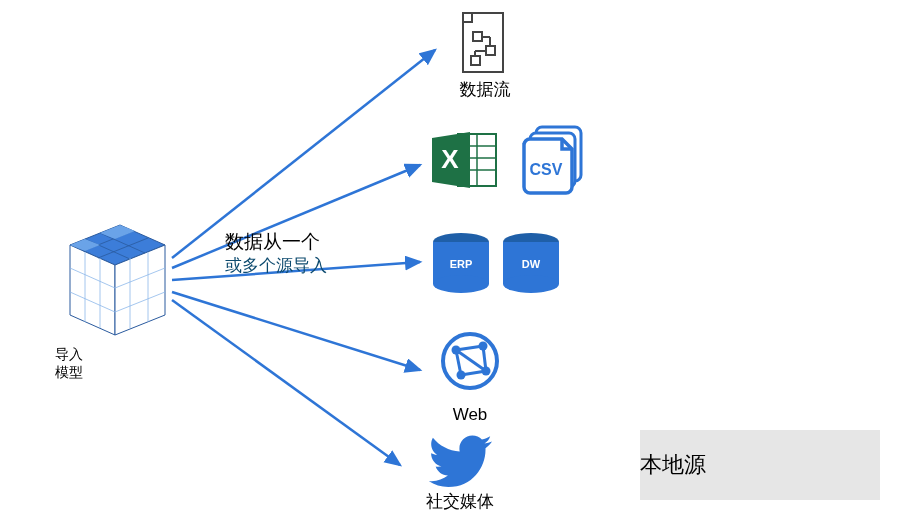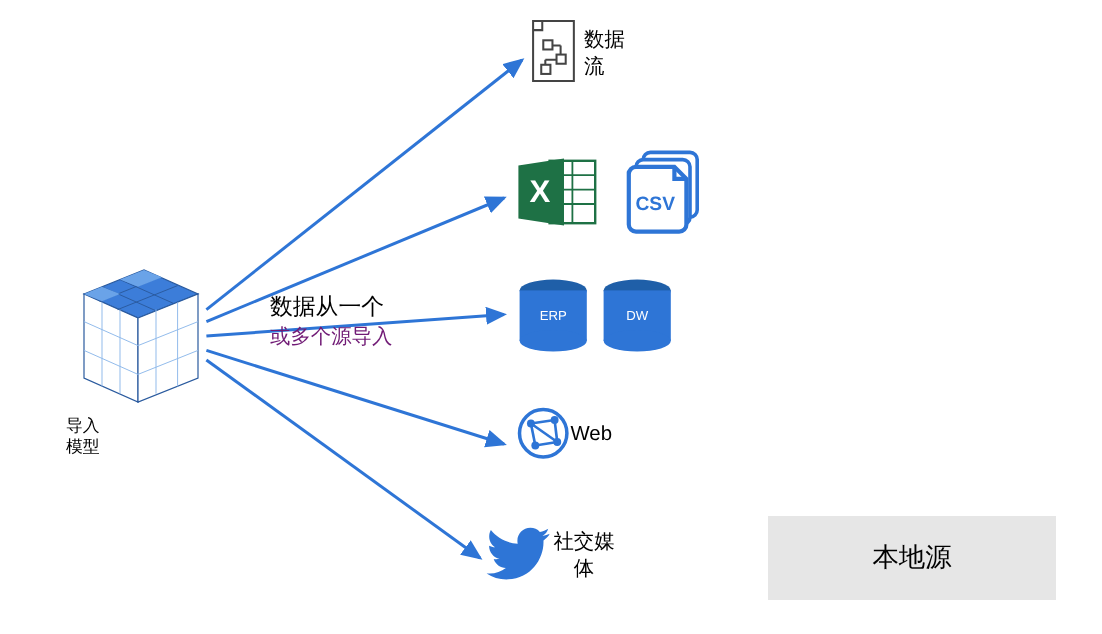--- a/index.html
+++ b/index.html
@@ -16,28 +16,28 @@
   .label { color: #000; font-size: 14px; line-height: 1.3; }
 
   
   .cube { left: 50px; top: 220px; width: 120px; height: 120px; }
   .cube svg { width: 100%; height: 100%; }
 
   
   .arrows { left: 0; top: 0; width: 918px; height: 528px; pointer-events: none; }
 
   
-  .icon-block { display:flex; flex-direction:row; align-items:center; }
+  .icon-block { display:flex; flex-direction:column; align-items:center; }
   .db-row { display:flex; gap:8px; }
   .db { width:62px; height:62px; position:relative; }
   .db svg { width:100%; height:100%; }
-  .db-txt { position:absolute; top:26px; left:0; right:0; text-align:center; color:#fff; font-size:11px; font-weight:400; }
+  .db-txt { position:absolute; top:26px; left:0; right:0; text-align:center; color:#fff; font-size:11px; font-weight:700; }
 
   
-  .note { left:640px; top:430px; width:240px; height:70px; background:#e6e6e6; display:flex; flex-direction:column; align-items:center; justify-content:center; }
+  .note { left:640px; top:430px; width:240px; height:70px; background:#e6e6e6; display:flex; flex-direction:column; align-items:flex-start; justify-content:center; }
   .note div { font-size:22px; line-height:1.1; }
 
   
   .blue { fill:#2e75d6; }
   .darkblue { fill:#1f5fa8; }
 </style>
 </head>
 <body>
 
 <div class="abs cube">
@@ -79,23 +79,23 @@
       <polygon points="0,0 7,3 0,6" fill="#2e75d6"></polygon>
     </marker>
   </defs>
   <line x1="172" y1="258" x2="435" y2="50" stroke="#2e75d6" stroke-width="2.5" marker-end="url(#arrowhead)"></line>
   <line x1="172" y1="268" x2="420" y2="165" stroke="#2e75d6" stroke-width="2.5" marker-end="url(#arrowhead)"></line>
   <line x1="172" y1="280" x2="420" y2="262" stroke="#2e75d6" stroke-width="2.5" marker-end="url(#arrowhead)"></line>
   <line x1="172" y1="292" x2="420" y2="370" stroke="#2e75d6" stroke-width="2.5" marker-end="url(#arrowhead)"></line>
   <line x1="172" y1="300" x2="400" y2="465" stroke="#2e75d6" stroke-width="2.5" marker-end="url(#arrowhead)"></line>
 </svg>
 
-<div class="abs" style="left:225px; top:245px;">
+<div class="abs" style="left:225px; top:230px;">
   <div class="label" style="font-size:19px;">数据从一个</div>
-  <div class="label" style="font-size:17px; color:#701a75;">或多个源导入</div>
+  <div class="label" style="font-size:17px; color:#0c4a6e;">或多个源导入</div>
 </div>
 
 <div class="abs icon-block" style="left:440px; top:10px; width:90px;">
   <svg width="55" height="65" viewBox="0 0 55 65">
     <polyline points="5,12 5,3 45,3 45,62 5,62 5,12 14,12 14,3" fill="none" stroke="#444" stroke-width="2"></polyline>
     <rect x="15" y="22" width="9" height="9" fill="none" stroke="#444" stroke-width="2"></rect>
     <rect x="28" y="36" width="9" height="9" fill="none" stroke="#444" stroke-width="2"></rect>
     <rect x="13" y="46" width="9" height="9" fill="none" stroke="#444" stroke-width="2"></rect>
     <line x1="24" y1="27" x2="32" y2="27" stroke="#444" stroke-width="2"></line>
     <line x1="32" y1="27" x2="32" y2="36" stroke="#444" stroke-width="2"></line>
@@ -150,21 +150,21 @@
     <circle cx="17" cy="20" r="4.5" fill="#2e75d6"></circle>
     <circle cx="44" cy="16" r="4.5" fill="#2e75d6"></circle>
     <circle cx="47" cy="41" r="4.5" fill="#2e75d6"></circle>
     <circle cx="22" cy="45" r="4.5" fill="#2e75d6"></circle>
     <line x1="17" y1="20" x2="44" y2="16" stroke="#2e75d6" stroke-width="3"></line>
     <line x1="44" y1="16" x2="47" y2="41" stroke="#2e75d6" stroke-width="3"></line>
     <line x1="47" y1="41" x2="22" y2="45" stroke="#2e75d6" stroke-width="3"></line>
     <line x1="22" y1="45" x2="17" y2="20" stroke="#2e75d6" stroke-width="3"></line>
     <line x1="17" y1="20" x2="47" y2="41" stroke="#2e75d6" stroke-width="3"></line>
   </svg>
-  <div class="label" style="font-size:17px; margin-top:2px;text-align:right;">Web</div>
+  <div class="label" style="font-size:17px; margin-top:12px;text-align:right;">Web</div>
 </div>
 
 <div class="abs icon-block" style="left:405px; top:435px; width:110px;">
   <svg width="64" height="54" viewBox="0 0 64 54">
     <path fill="#2e75d6" d="M64,6.4c-2.4,1-4.9,1.8-7.5,2.1c2.7-1.6,4.8-4.2,5.7-7.2c-2.5,1.5-5.3,2.6-8.3,3.2
       C51.5,1.9,48.1,0.4,44.4,0.4c-7.2,0-13,5.8-13,13c0,1,0.1,2,0.3,3C20.9,15.8,11.3,10.6,4.9,2.7C3.8,4.6,3.2,6.8,3.2,9.1
       c0,4.5,2.3,8.5,5.8,10.8c-2.1-0.1-4.1-0.7-5.9-1.6c0,0.1,0,0.1,0,0.2c0,6.3,4.5,11.6,10.4,12.8c-1.1,0.3-2.2,0.5-3.4,0.5
       c-0.8,0-1.6-0.1-2.4-0.2c1.7,5.2,6.5,8.9,12.2,9c-4.5,3.5-10.1,5.6-16.2,5.6c-1.1,0-2.1-0.1-3.1-0.2C6.3,49.7,13.1,52,20.4,52
       c24,0,37.1-19.9,37.1-37.1c0-0.6,0-1.1,0-1.7C59.9,11.4,62.2,9.1,64,6.4z"></path>
   </svg>

